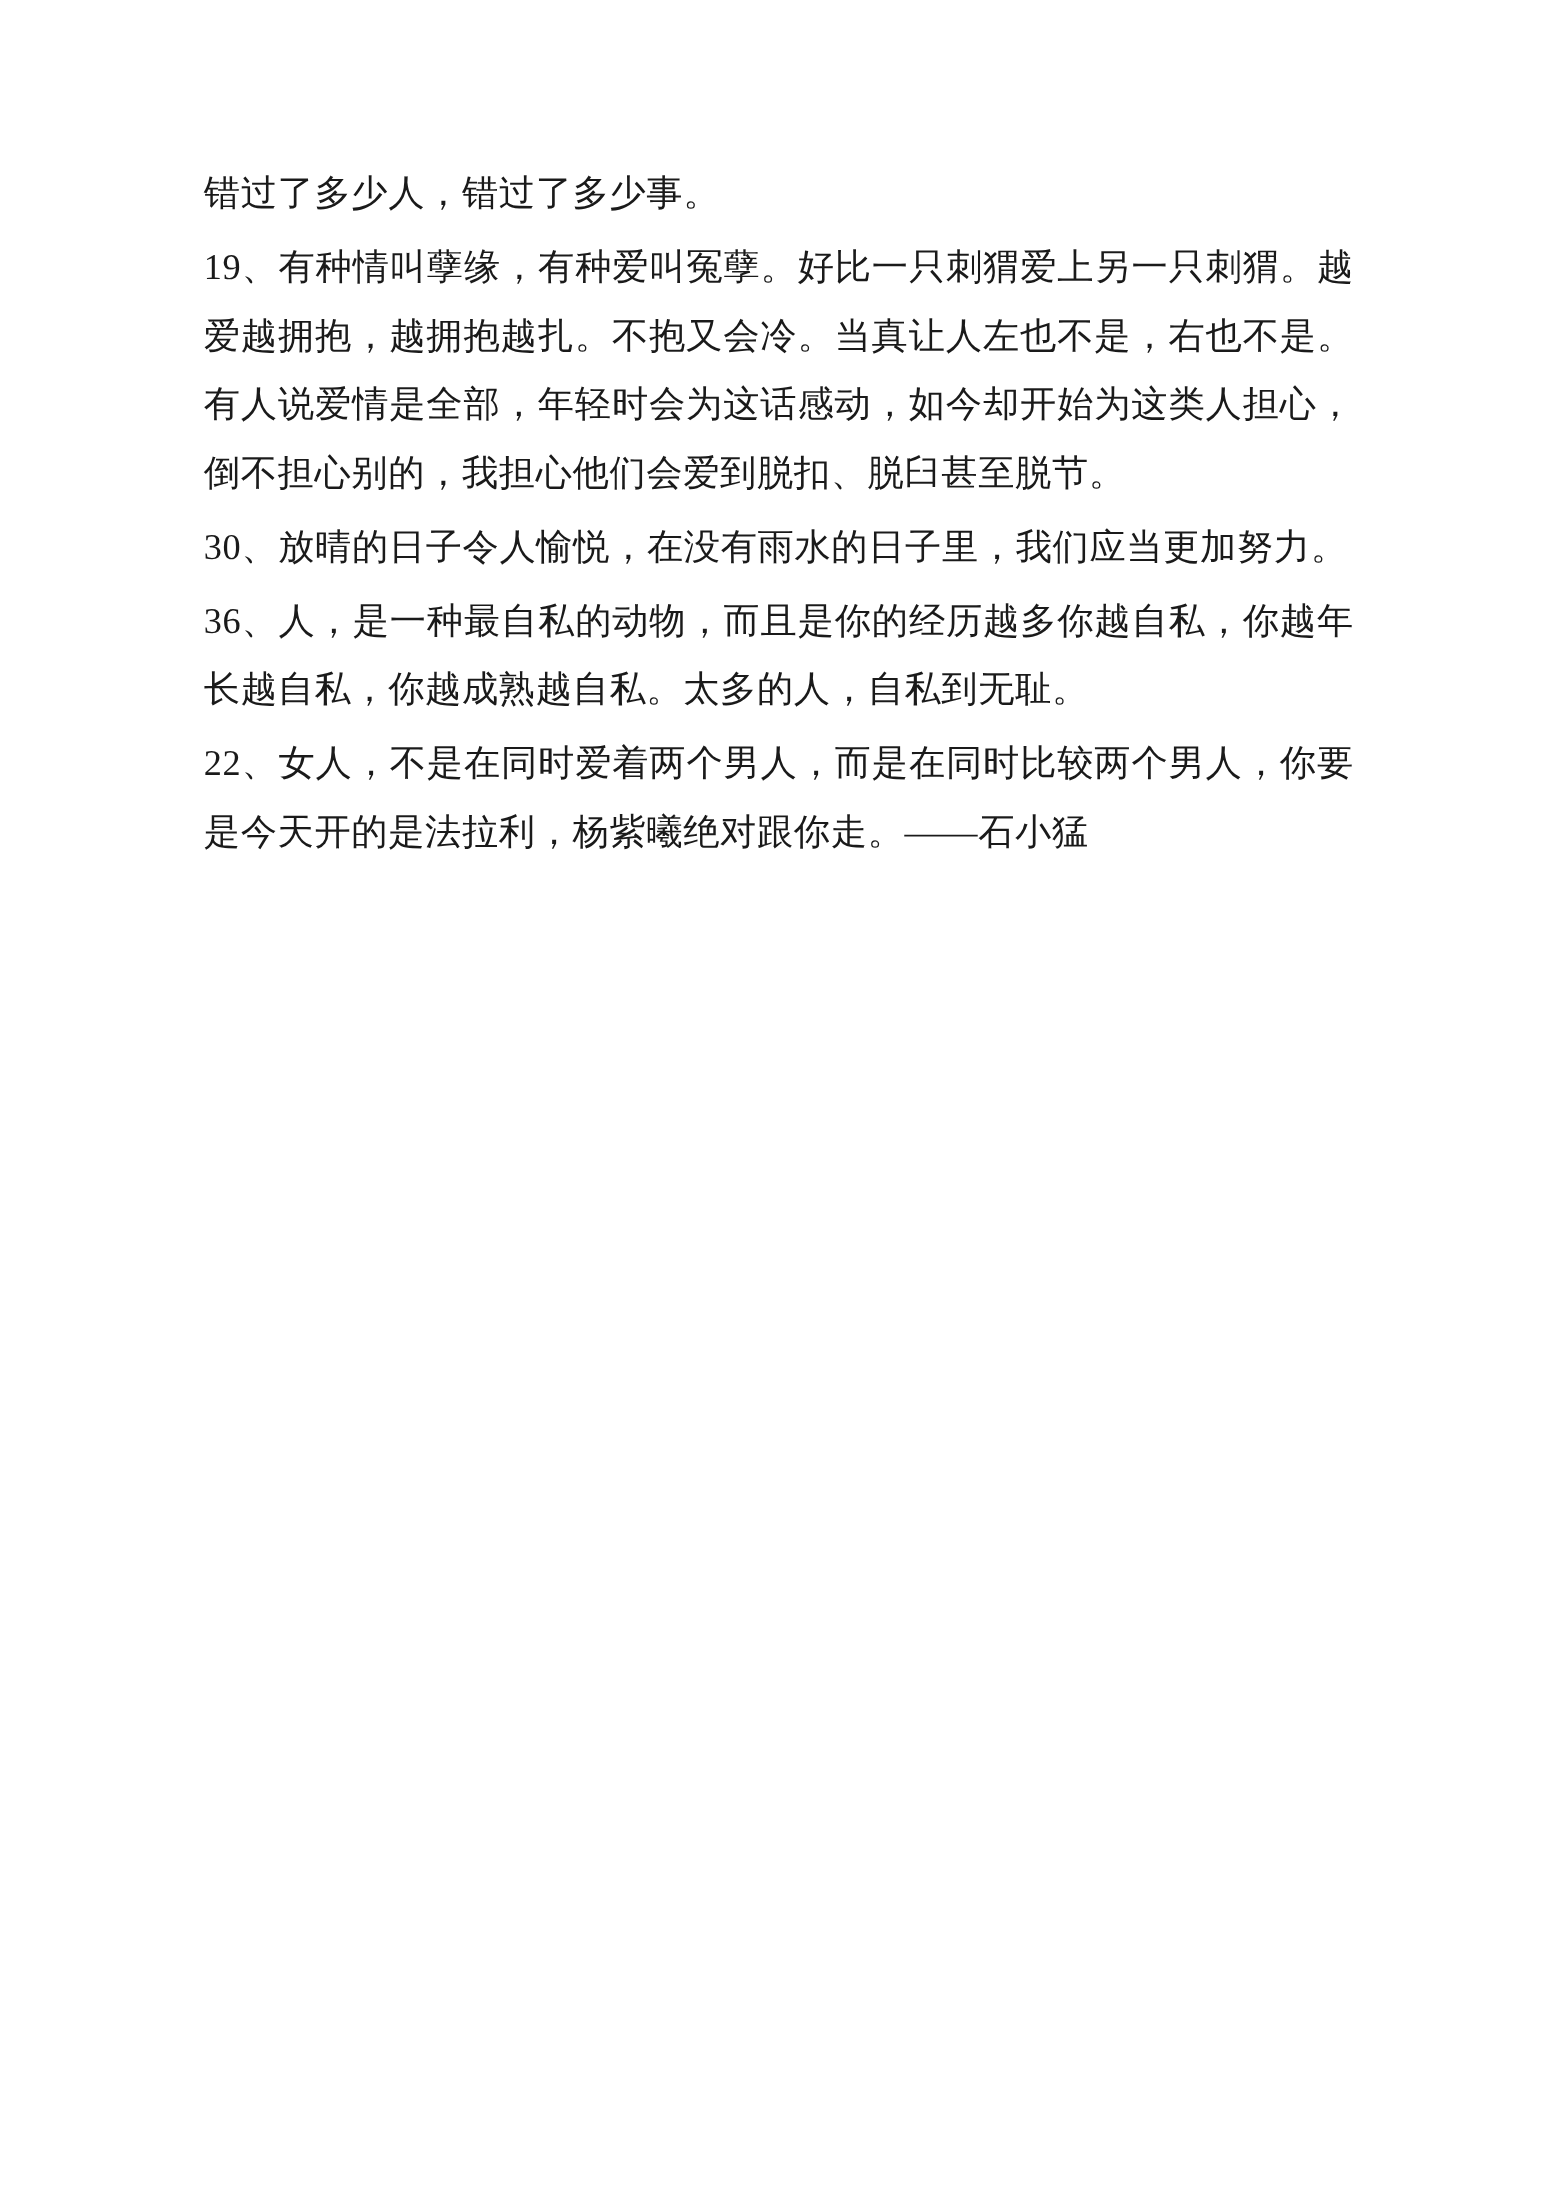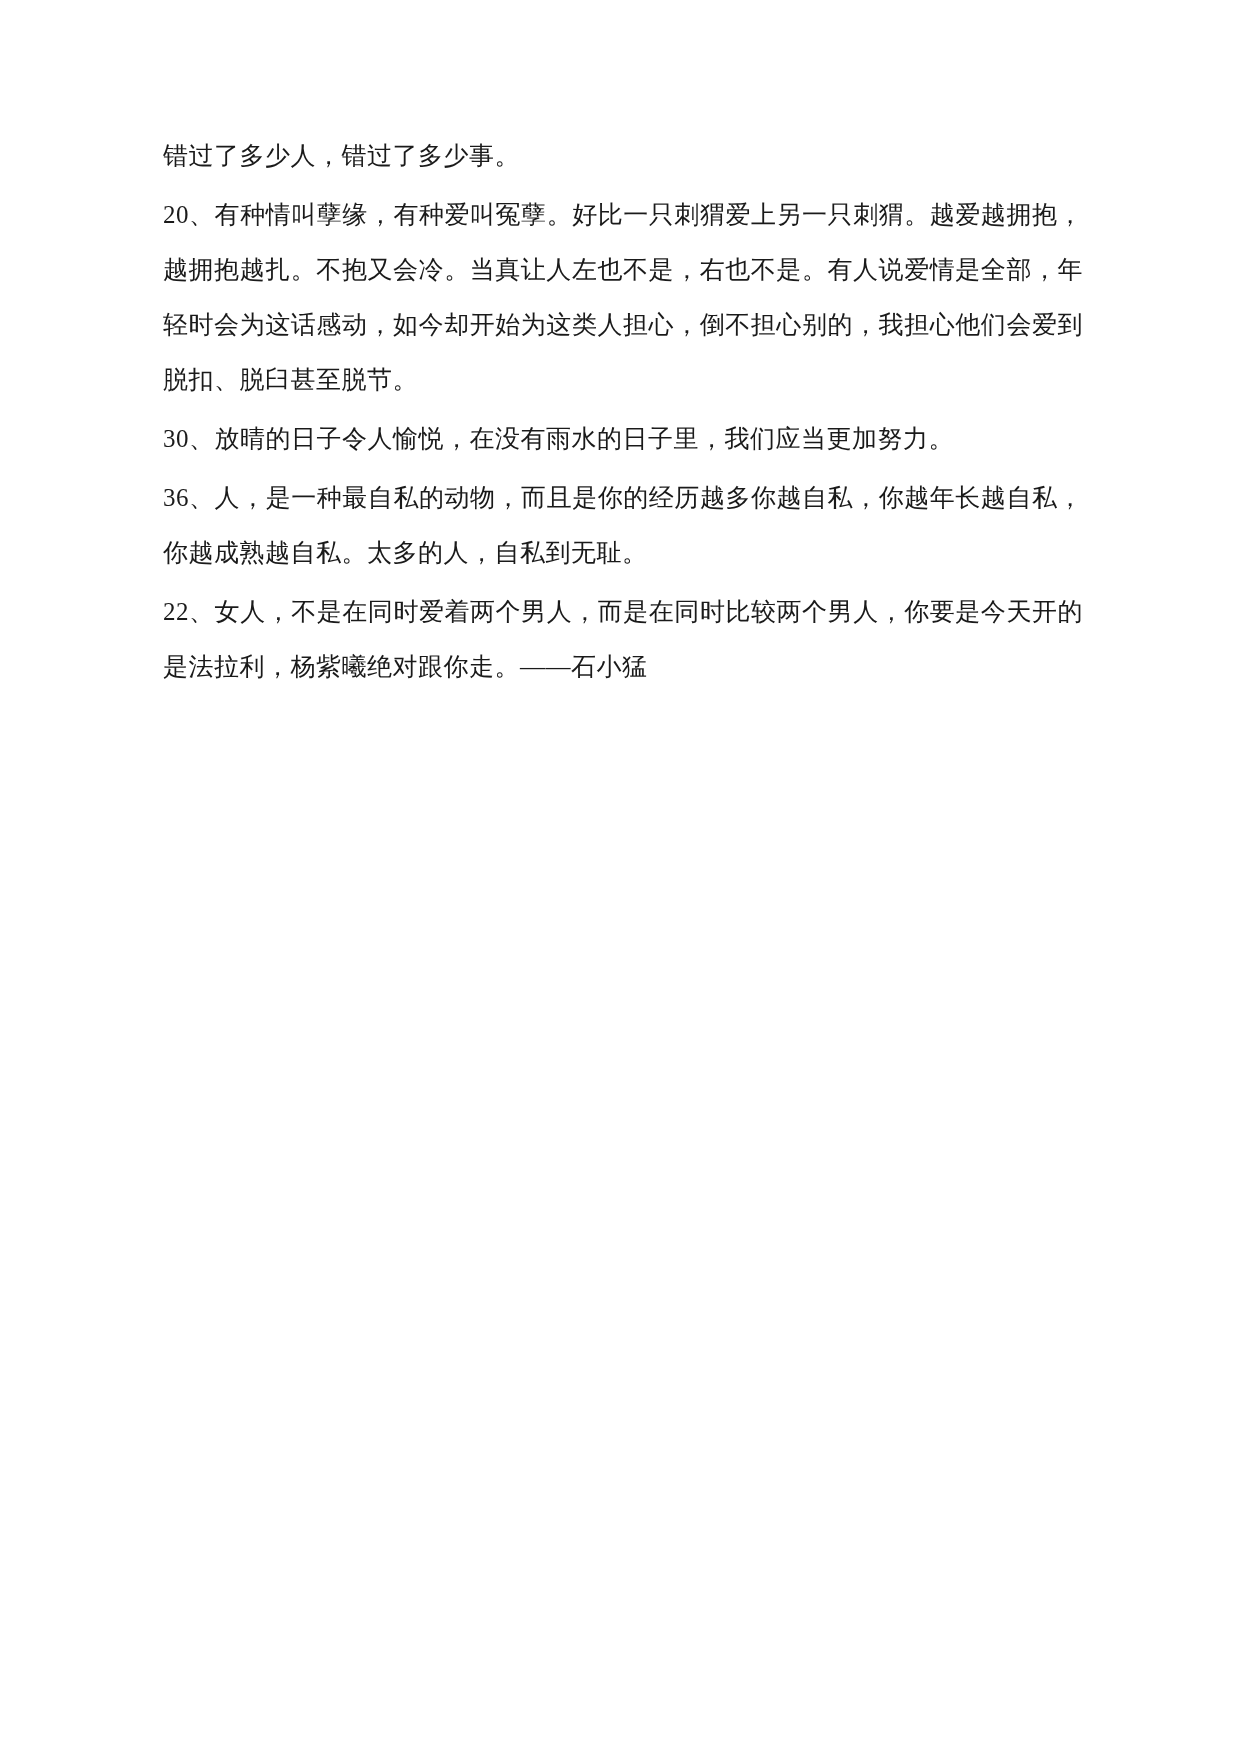--- a/index.html
+++ b/index.html
@@ -16,34 +16,34 @@
     overflow: hidden;
   }
   .doc-body {
     position: absolute;
     left: 163px;
     top: 128px;
     width: 920px;
   }
   .para {
     font-family: "Liberation Serif", "DejaVu Serif", serif;
-    font-size: 25px;
+    font-size: 29px;
     line-height: 55px;
     color: #1a1a1a;
     text-align: justify;
     text-justify: inter-ideograph;
     margin: 0 0 4px 0;
     letter-spacing: 0.5px;
     word-break: break-all;
   }
 </style>
 </head>
 <body>
 
 <div class="page">
   <div class="doc-body">
     <p class="para">错过了多少人，错过了多少事。</p>
-    <p class="para">20、有种情叫孽缘，有种爱叫冤孽。好比一只刺猬爱上另一只刺猬。越爱越拥抱，越拥抱越扎。不抱又会冷。当真让人左也不是，右也不是。有人说爱情是全部，年轻时会为这话感动，如今却开始为这类人担心，倒不担心别的，我担心他们会爱到脱扣、脱臼甚至脱节。</p>
+    <p class="para">19、有种情叫孽缘，有种爱叫冤孽。好比一只刺猬爱上另一只刺猬。越爱越拥抱，越拥抱越扎。不抱又会冷。当真让人左也不是，右也不是。有人说爱情是全部，年轻时会为这话感动，如今却开始为这类人担心，倒不担心别的，我担心他们会爱到脱扣、脱臼甚至脱节。</p>
     <p class="para">30、放晴的日子令人愉悦，在没有雨水的日子里，我们应当更加努力。</p>
     <p class="para">36、人，是一种最自私的动物，而且是你的经历越多你越自私，你越年长越自私，你越成熟越自私。太多的人，自私到无耻。</p>
     <p class="para">22、女人，不是在同时爱着两个男人，而是在同时比较两个男人，你要是今天开的是法拉利，杨紫曦绝对跟你走。——石小猛</p>
   </div>
 </div>
 
 </body></html>

